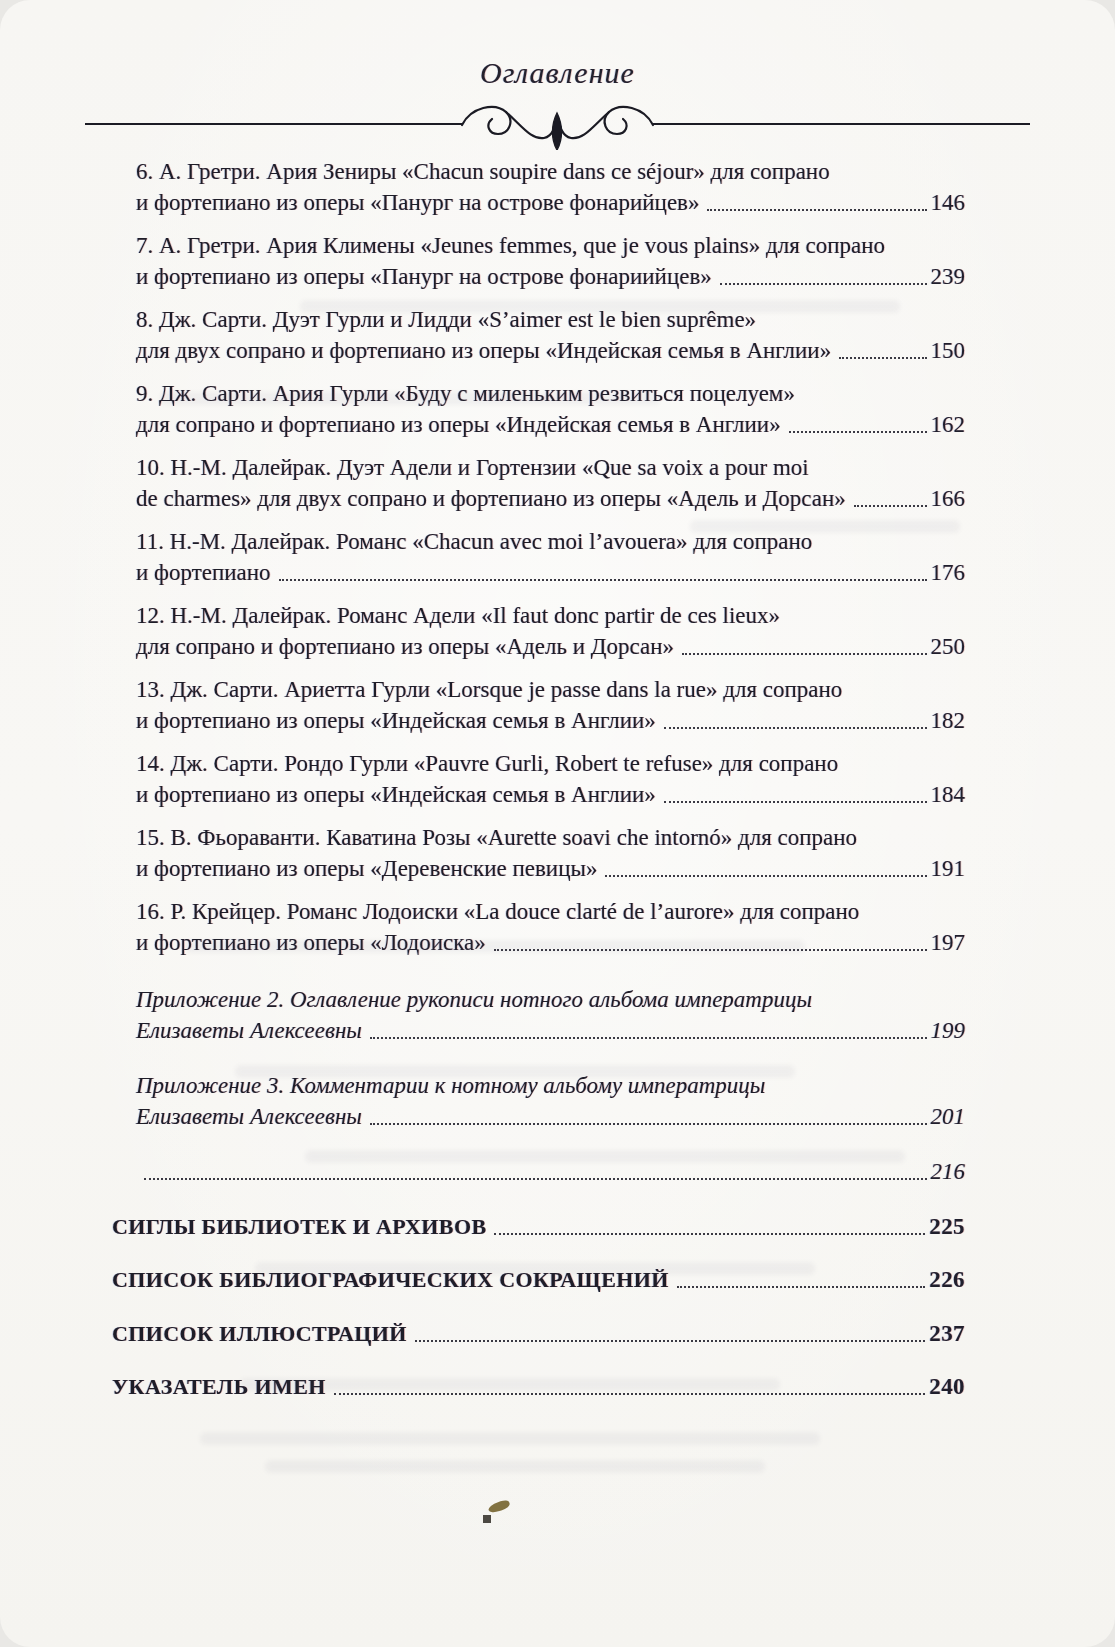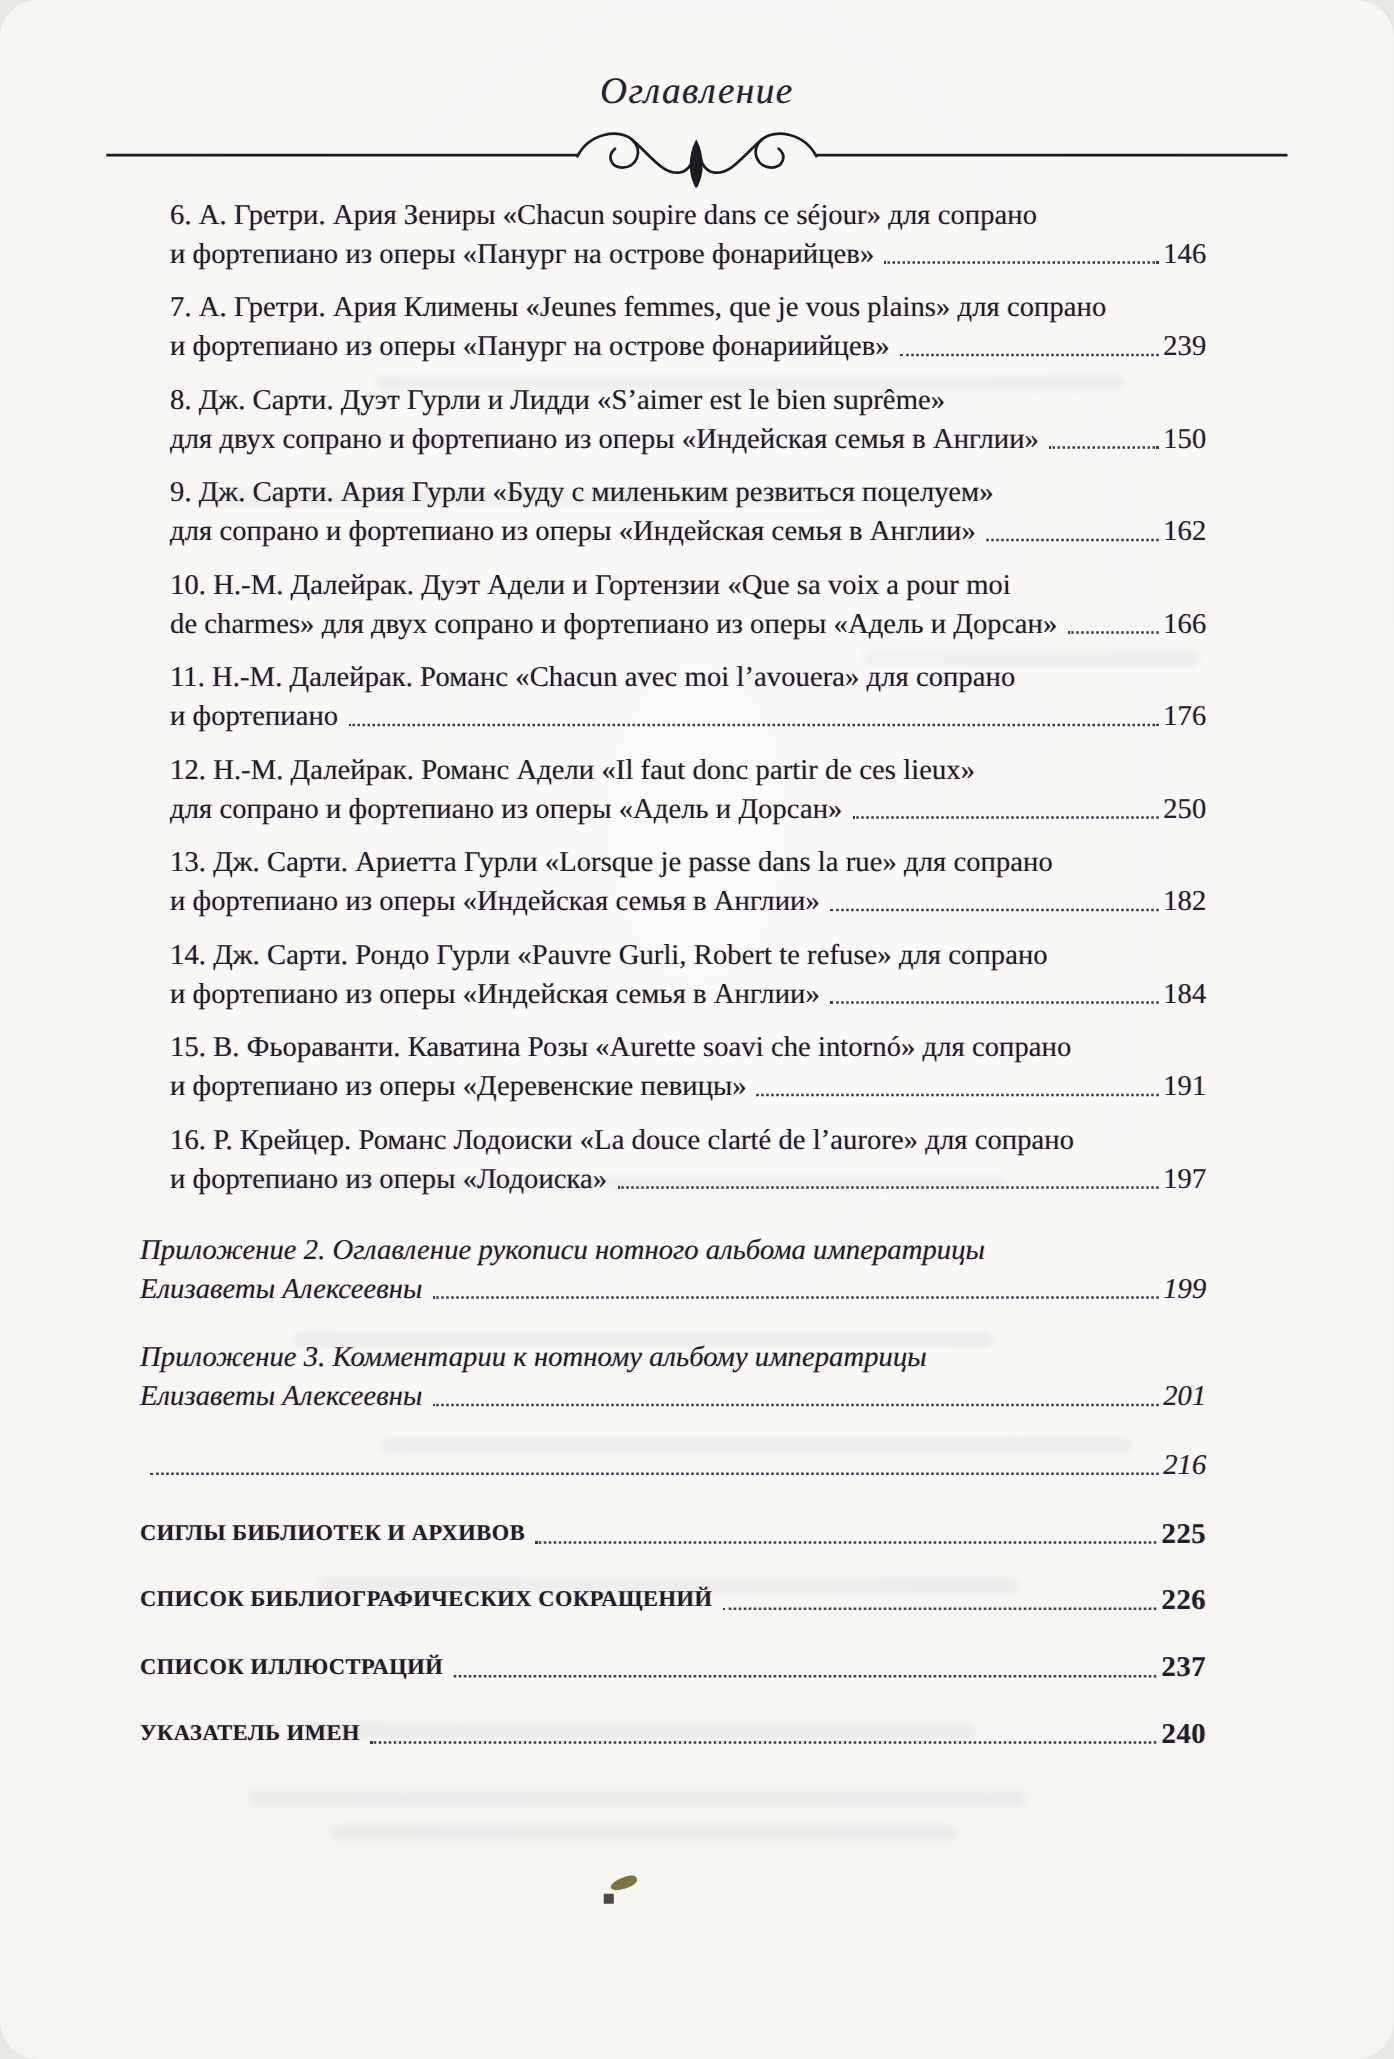--- a/index.html
+++ b/index.html
@@ -41,25 +41,25 @@
     align-self:flex-end;
     margin:0 4px 7px 8px;
     opacity:.92;
   }
   .pg{ white-space:nowrap; color:#201f2c; }
 
   .entry{ margin-bottom:12px; }
   .entry.num{ padding-left:24px; }
 
   .appendix-group{ margin-top:26px; }
-  .appendix{ font-style:italic; margin-bottom:24px; }
+  .appendix{ font-style:italic; margin-bottom:24px;margin-left:24px; }
 
   .sections-group{ margin-top:2px; }
   .section-row{ font-weight:bold; letter-spacing:.4px; margin-bottom:22px; }
-  .section-row .t{ font-size:18px; }
+  .section-row .t{ font-size:22px; }
   .section-row.gap-lg{ margin-bottom:23px; }
 
   
   .bleed{
     position:absolute; height:13px; border-radius:6px;
     background:#5a5870; opacity:.055; filter:blur(2px);
     pointer-events:none;
   }
   
   .speck-a{

